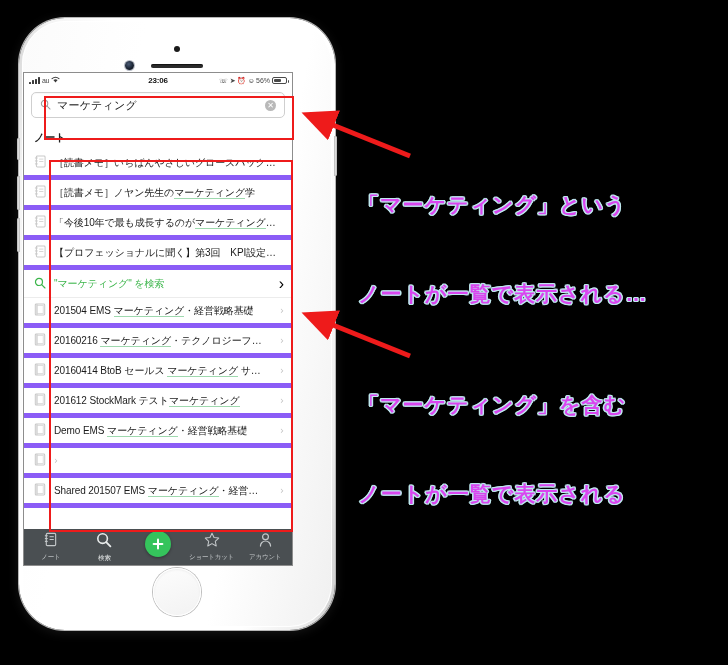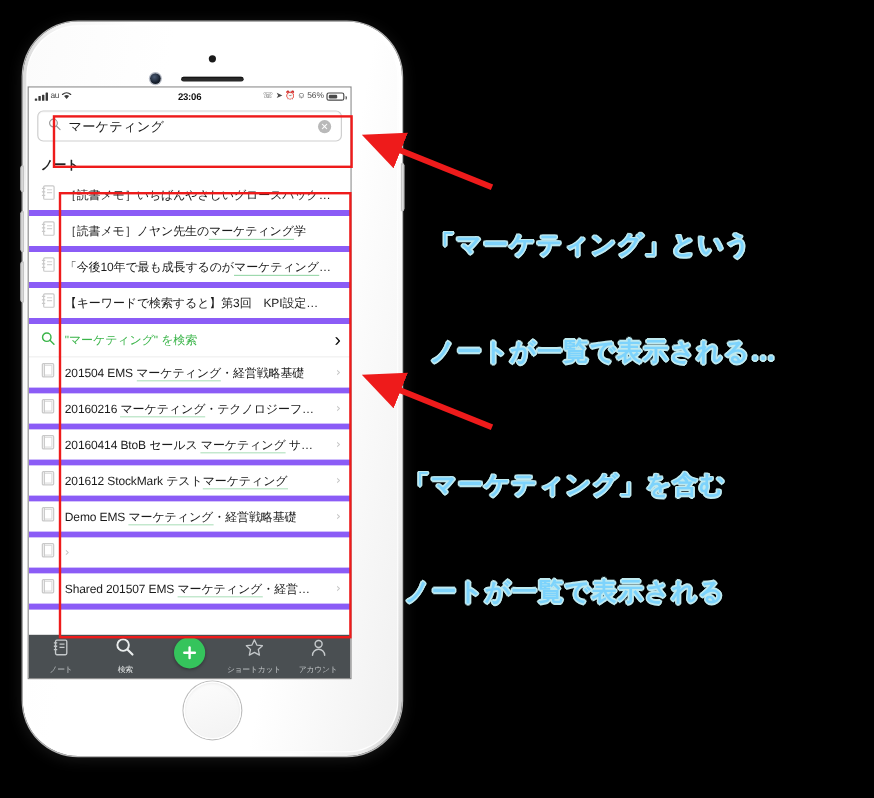--- a/index.html
+++ b/index.html
@@ -90,21 +90,21 @@
     display:flex; align-items:center; }
   .tab{ flex:1; display:flex; flex-direction:column; align-items:center; justify-content:center; gap:2px; }
   .tab .lab{ font-size:6.5px; color:#c4c8ca; letter-spacing:-.2px;}
   .tab.act .lab{ color:#e9ecec; }
   .fab{ width:26px; height:26px; border-radius:50%; background:#35c45c;
         display:flex; align-items:center; justify-content:center; margin-top:-4px;
         box-shadow:0 1px 3px rgba(0,0,0,.35); }
 
   
   .redbox{ position:absolute; border:2.5px solid #ee1b1b; pointer-events:none; }
-  .annot{ position:absolute; color:#7dd3fc; font-size:21px; line-height:1.42; font-weight:bold;
+  .annot{ position:absolute; color:#d946ef; font-size:21px; line-height:1.42; font-weight:bold;
     letter-spacing:1px; white-space:pre; 
     text-shadow:-1px -1px 0 #bfe9ef, 1px -1px 0 #bfe9ef, -1px 1px 0 #bfe9ef, 1px 1px 0 #bfe9ef,
                  0 -1.4px 0 #bfe9ef, 0 1.4px 0 #bfe9ef, -1.4px 0 0 #bfe9ef, 1.4px 0 0 #bfe9ef; }
   .arrow{ position:absolute; }
 </style>
 </head>
 <body>
 
 <div id="stage">
 
@@ -201,21 +201,21 @@
           </div>
           <div class="row">
             <span class="ic"><svg width="12" height="13" viewBox="0 0 13 14">
                 <rect x="2.6" y="1" width="9.4" height="12" rx="1" stroke="#c9c9c9" stroke-width="1.1" fill="#fff"></rect>
                 <line x1="1" y1="3.2" x2="4" y2="3.2" stroke="#c9c9c9" stroke-width="1.1"></line>
                 <line x1="1" y1="6.4" x2="4" y2="6.4" stroke="#c9c9c9" stroke-width="1.1"></line>
                 <line x1="1" y1="9.6" x2="4" y2="9.6" stroke="#c9c9c9" stroke-width="1.1"></line>
                 <line x1="5.6" y1="4.4" x2="10.2" y2="4.4" stroke="#d4d4d4" stroke-width="1"></line>
                 <line x1="5.6" y1="7" x2="10.2" y2="7" stroke="#d4d4d4" stroke-width="1"></line>
               </svg></span>
-            <span class="tx">【キーワードで検索すると】第3回　KPI設定…</span>
+            <span class="tx">【プロフェッショナルに聞く】第3回　KPI設定…</span>
           </div>
         </div>
       <div class="srow">
         <span>
           <svg width="12" height="12" viewBox="0 0 14 14">
               <circle cx="5.8" cy="5.8" r="4.1" stroke="#3bb54a" stroke-width="1.4" fill="none"></circle>
               <line x1="8.9" y1="8.9" x2="12.8" y2="12.8" stroke="#3bb54a" stroke-width="1.4" stroke-linecap="round"></line>
             </svg>
         </span>
         <span class="tx">"マーケティング" を検索</span>
@@ -356,18 +356,18 @@
           <polygon points="0,0 7,3.2 0,6.4" fill="#ee1b1b"></polygon>
         </marker>
       </defs>
     <line x1="112" y1="48" x2="10" y2="7" stroke="#ee1b1b" stroke-width="5" marker-end="url(#ah2)"></line>
   </svg>
 
   <div class="annot" style="left:358px; top:130px;">
     <div>「マーケティング」という</div>
     <div>ノートが一覧で表示される…</div>
   </div>
-  <div class="annot" style="left:337px; top:330px;">
+  <div class="annot" style="left:358px; top:330px;text-align:center;">
     <div>「マーケティング」を含む</div>
     <div>ノートが一覧で表示される</div>
   </div>
 
 </div>
 
 </body></html>

